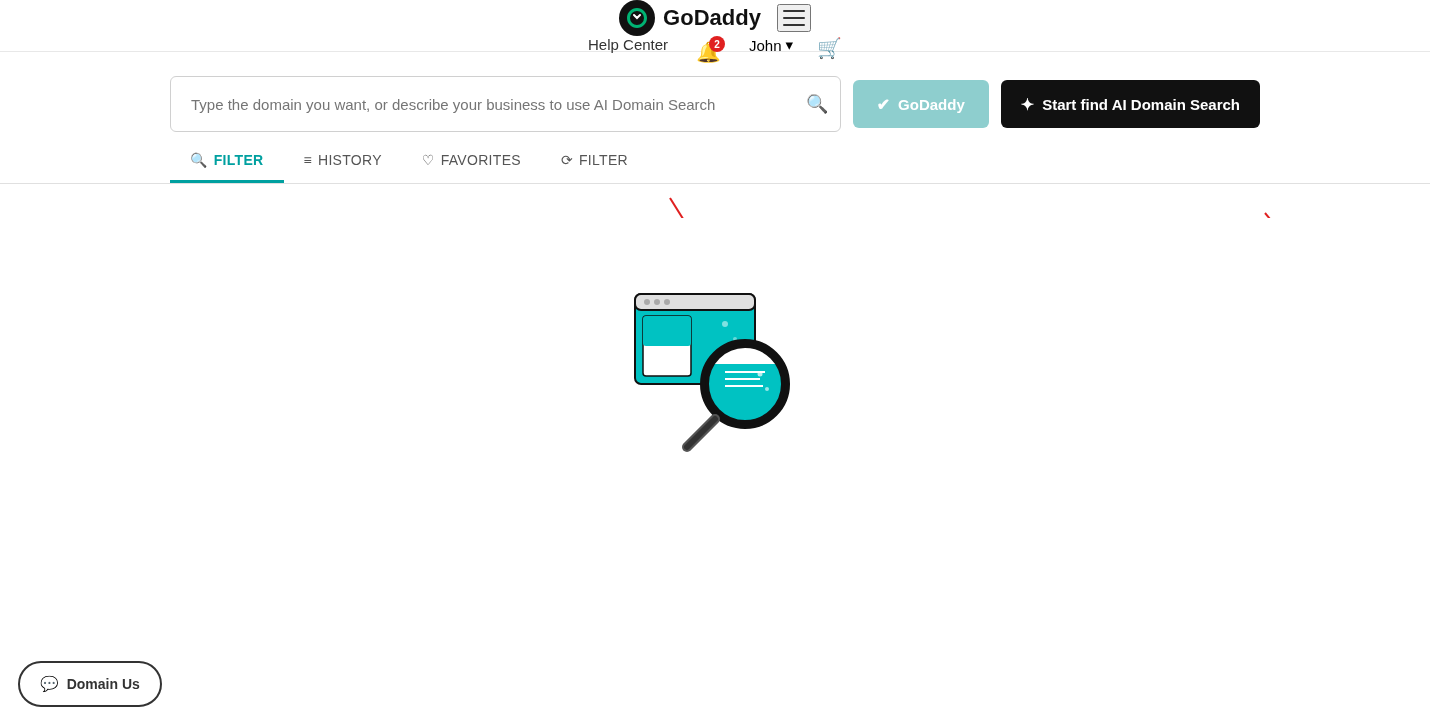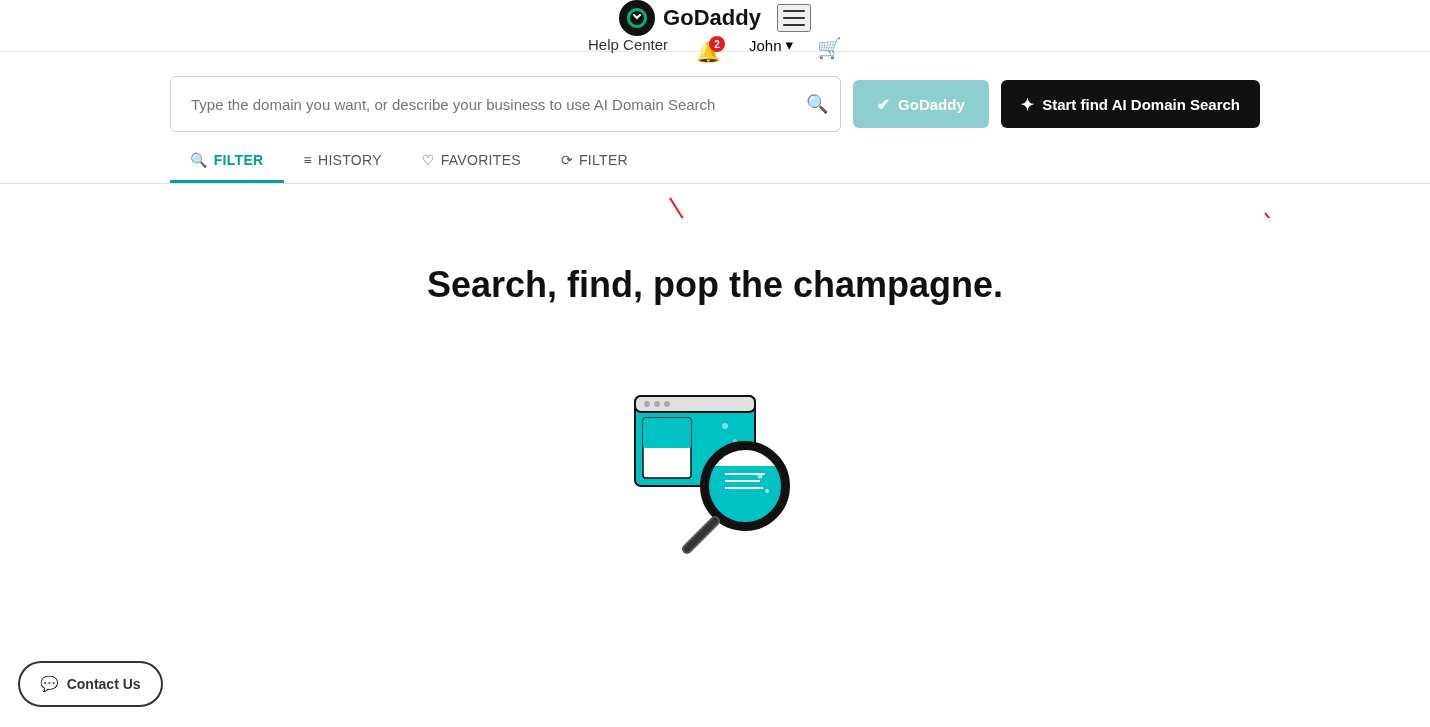--- a/index.html
+++ b/index.html
@@ -328,21 +328,20 @@
     <span class="tab-icon">♡</span>
     <span>FAVORITES</span>
   </a>
   <a class="tab-item" href="#">
     <span class="tab-icon">⟳</span>
     <span>FILTER</span>
   </a>
 </nav>
 
 <main class="main-content">
-  <h1 class="main-heading">Search, find, pop the champagne.</h1>
 
   <svg class="illustration" viewBox="0 0 200 200" xmlns="http://www.w3.org/2000/svg">
 
     <rect x="20" y="30" width="120" height="90" rx="6" fill="#00c2c2" stroke="#111" stroke-width="2"></rect>
 
     <rect x="20" y="30" width="120" height="16" rx="6" fill="#e0e0e0" stroke="#111" stroke-width="2"></rect>
 
     <circle cx="32" cy="38" r="3" fill="#aaa"></circle>
     <circle cx="42" cy="38" r="3" fill="#aaa"></circle>
     <circle cx="52" cy="38" r="3" fill="#aaa"></circle>
@@ -373,14 +372,14 @@
 
     <circle cx="130" cy="120" r="38" fill="none" stroke="#111" stroke-width="4"></circle>
 
     <line x1="100" y1="155" x2="72" y2="183" stroke="#555" stroke-width="10" stroke-linecap="round"></line>
     <line x1="100" y1="155" x2="72" y2="183" stroke="#333" stroke-width="6" stroke-linecap="round"></line>
   </svg>
 </main>
 
 <button class="contact-us-btn">
   <span class="chat-icon">💬</span>
-  <span>Contact Us</span>
+  <span>Domain Us</span>
 </button>
 
 </body></html>

